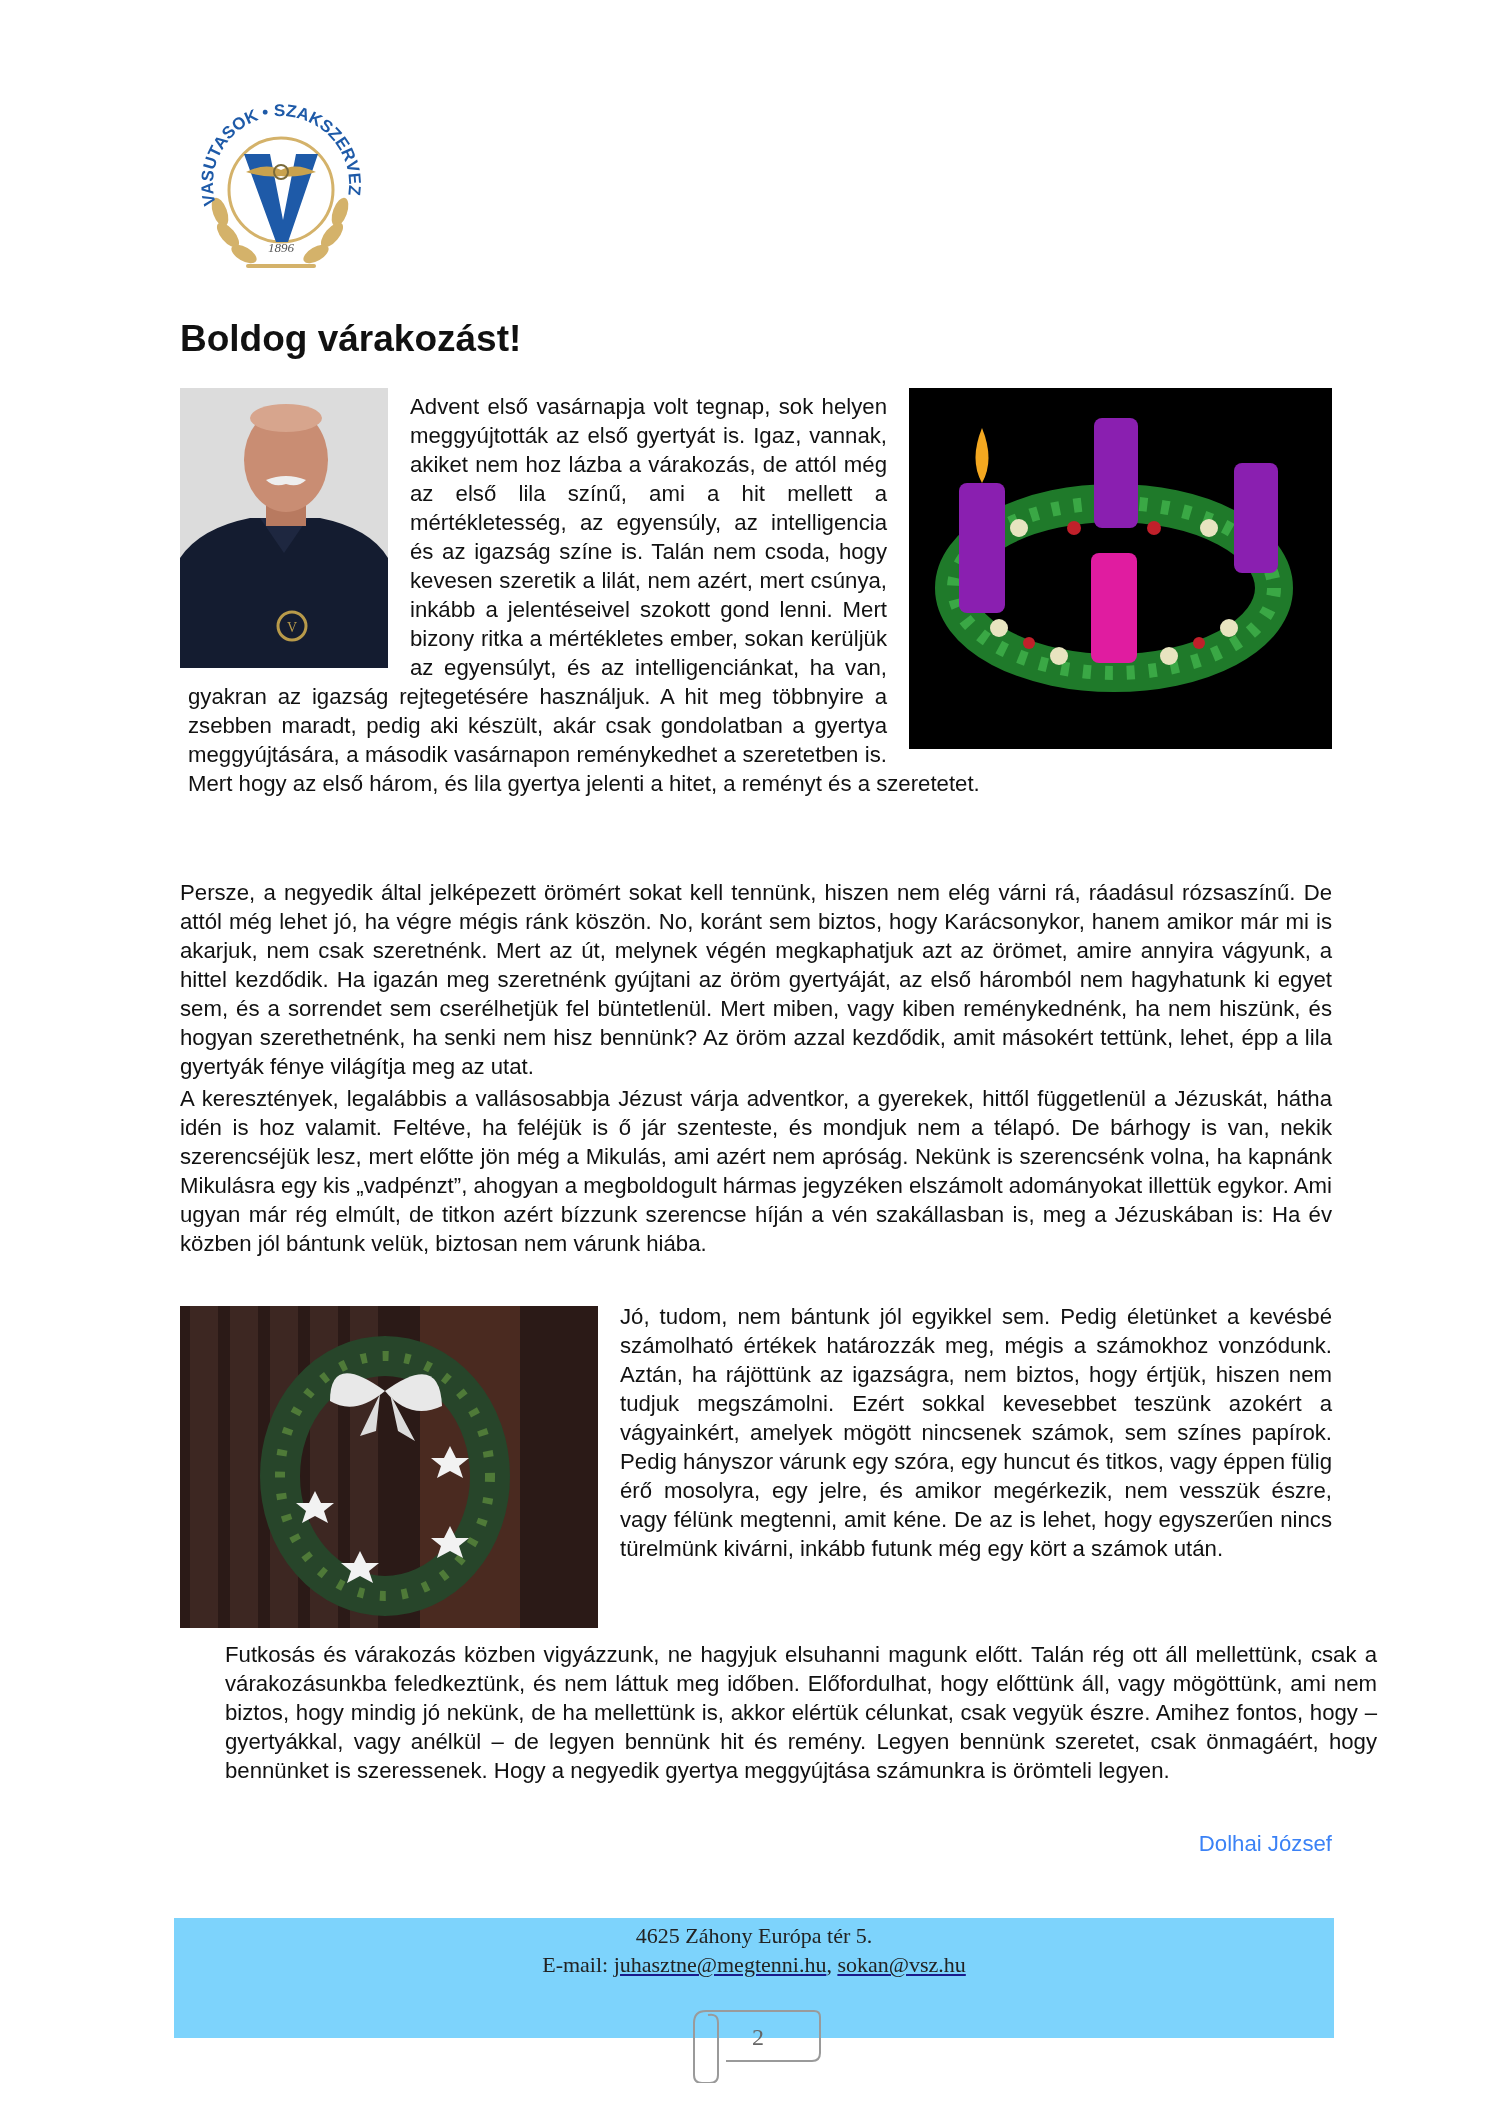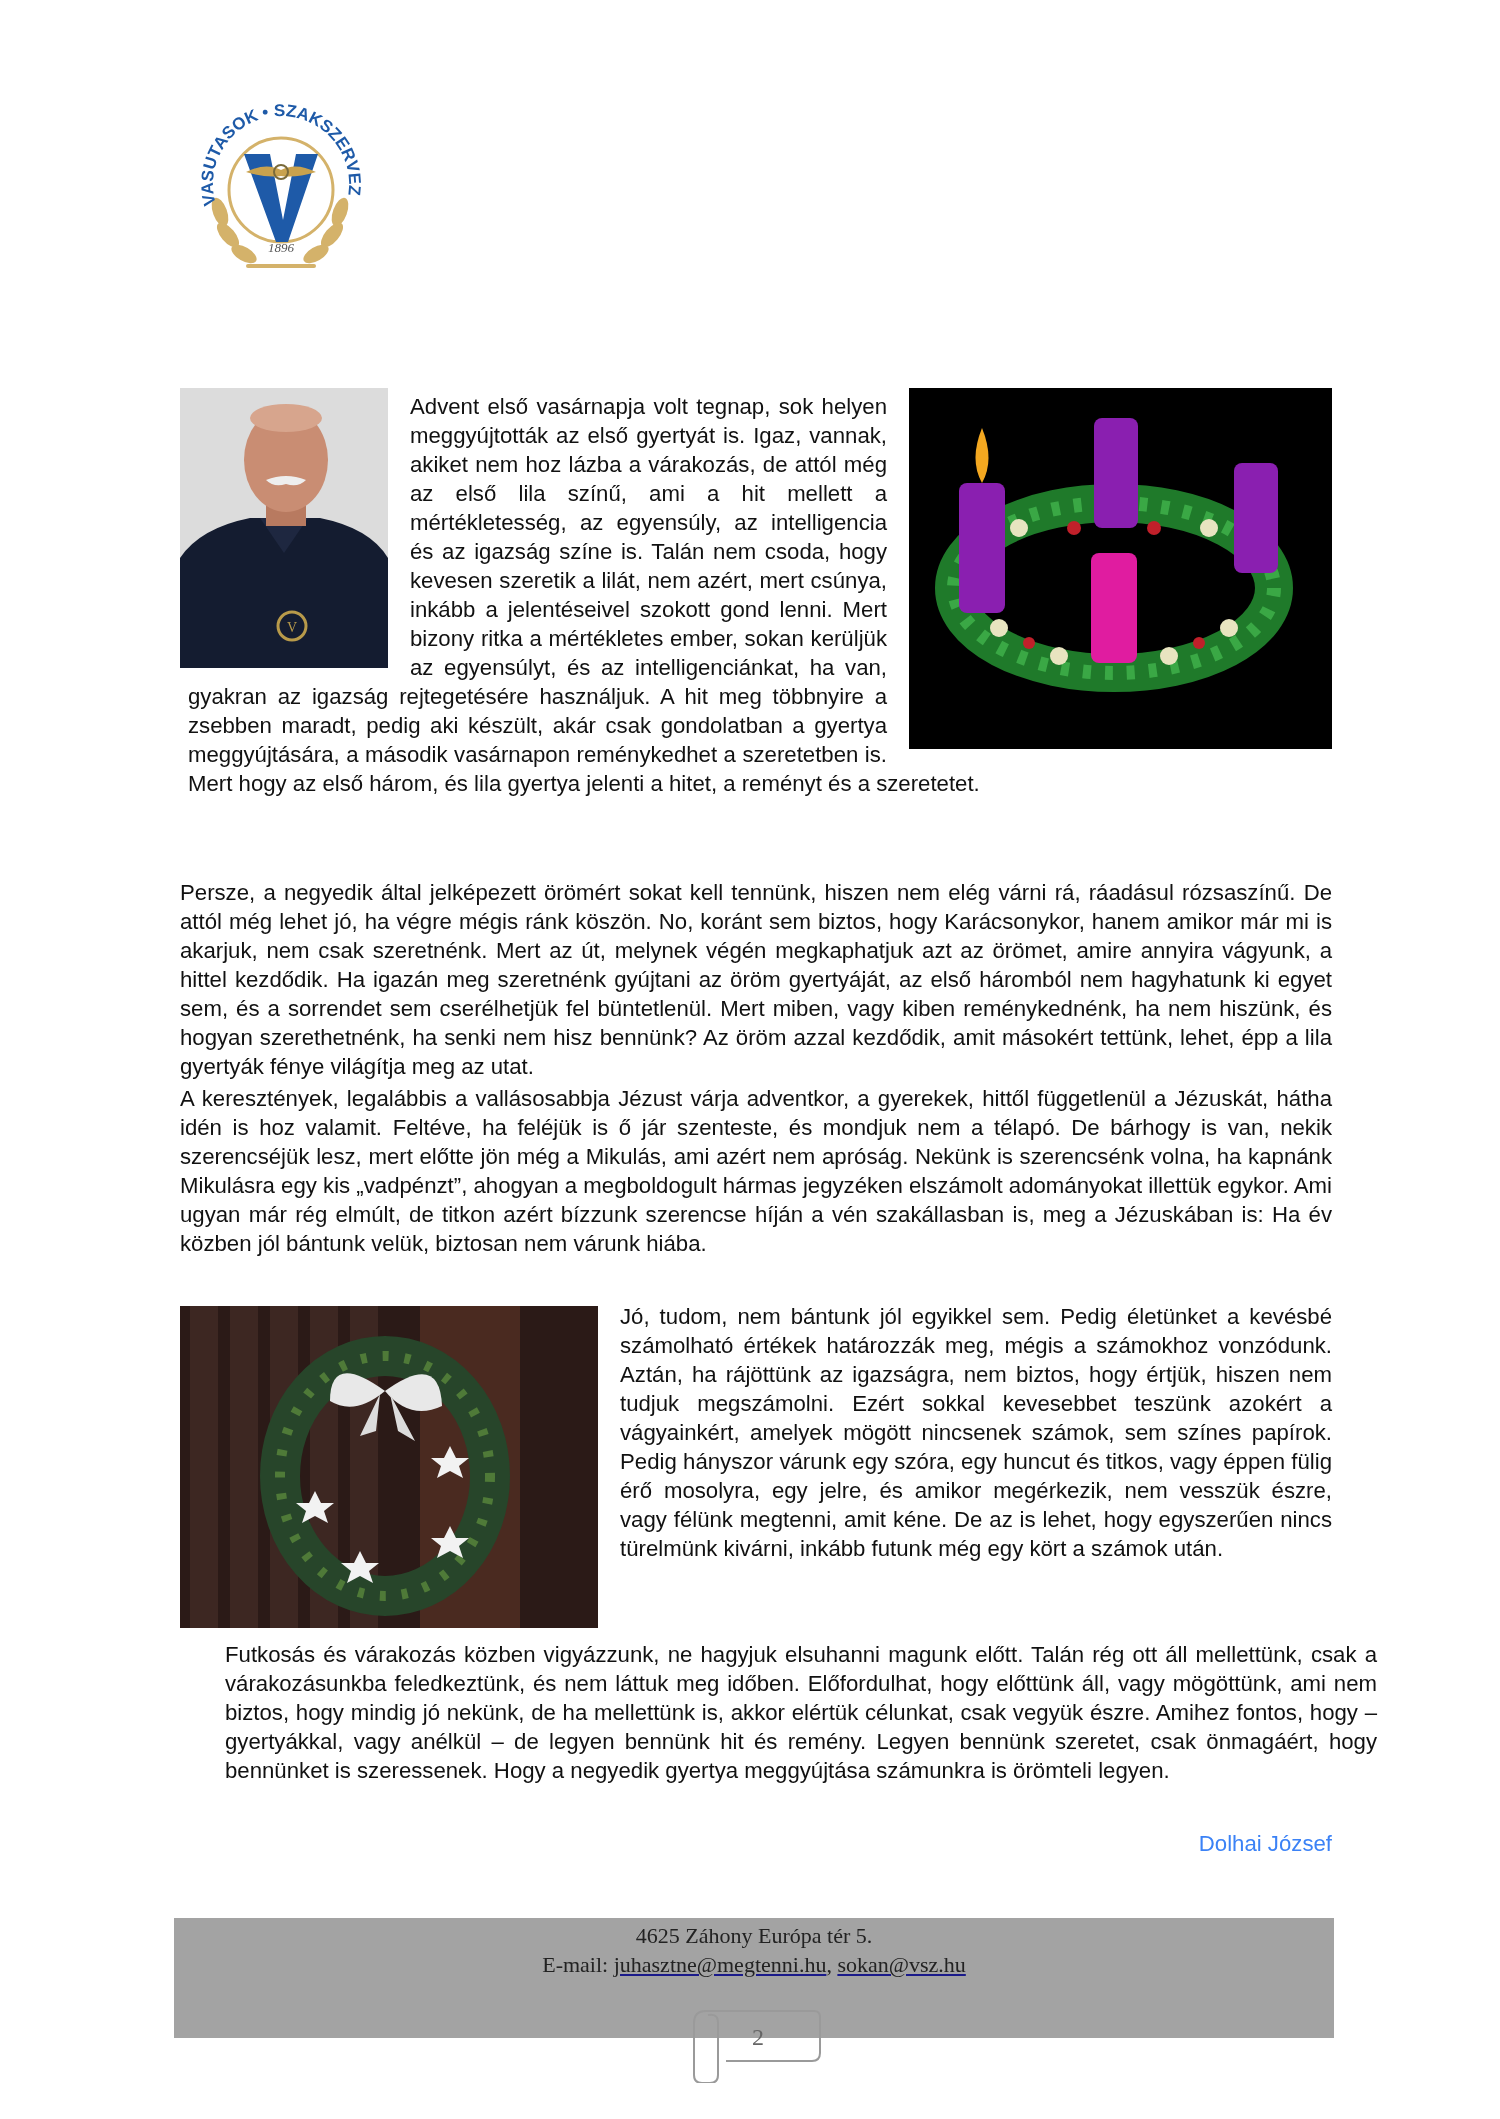--- a/index.html
+++ b/index.html
@@ -24,21 +24,21 @@
   .p3 { top:1084px; }
 
   .sec4 { position:absolute; left:180px; top:1302px; width:1152px; }
   .door-photo { float:left; width:418px; height:322px; margin:4px 22px 6px 0; position:relative; overflow:hidden; background:#2a1a14; }
   .sec4 p { margin:0; }
 
   .p5 { top:1640px;margin-left:45px; }
   .signature { position:absolute; right:168px; top:1831px; font-family:"Liberation Sans", sans-serif; font-size:22.2px; color:#3b82f6; margin:0; }
 
   
-  .footer { position:absolute; left:174px; top:1918px; width:1160px; height:120px; background:#a3a3a3; text-align:center; font-family:"Liberation Serif", serif; font-size:22px; line-height:29px; color:#222; padding-top:3px; box-sizing:border-box; }
+  .footer { position:absolute; left:174px; top:1918px; width:1160px; height:120px; background:#7dd3fc; text-align:center; font-family:"Liberation Serif", serif; font-size:22px; line-height:29px; color:#222; padding-top:3px; box-sizing:border-box; }
   .footer a { color:#222; text-decoration:underline; text-decoration-color:#1a1a8a; }
   .page-num { position:absolute; left:686px; top:2003px; width:140px; height:80px; }
 </style>
 </head>
 <body>
 
 <div class="page">
 
   <div class="logo">
     <svg width="190" height="190" viewBox="0 0 190 190">
@@ -62,20 +62,21 @@
 
       <path d="M 58 62 L 84 62 L 97 128 L 110 62 L 132 62 L 102 150 L 90 150 Z" fill="#1e5aa8"></path>
 
       <path d="M 60 80 Q 80 70 95 78 Q 110 70 130 80 Q 110 86 95 84 Q 80 86 60 80 Z" fill="#c9a24e"></path>
       <circle cx="95" cy="80" r="7" fill="none" stroke="#7a6a3a" stroke-width="2"></circle>
       <text x="95" y="160" text-anchor="middle" font-family="Liberation Serif, serif" font-style="italic" font-size="13" fill="#555">1896</text>
     </svg>
   </div>
 
 
+  <h1 class="headline">Boldog várakozást!</h1>
 
   <div class="sec1 body-text">
     <div class="portrait">
       <svg width="208" height="280" viewBox="0 0 208 280">
         <rect width="208" height="280" fill="#dcdcdc"></rect>
 
         <path d="M 0 280 L 0 170 Q 20 140 70 130 L 140 130 Q 190 140 208 170 L 208 280 Z" fill="#141c30"></path>
         <path d="M 80 130 L 104 165 L 128 130 Z" fill="#1e2740"></path>
 
         <rect x="86" y="108" width="40" height="30" fill="#b87a60"></rect>

